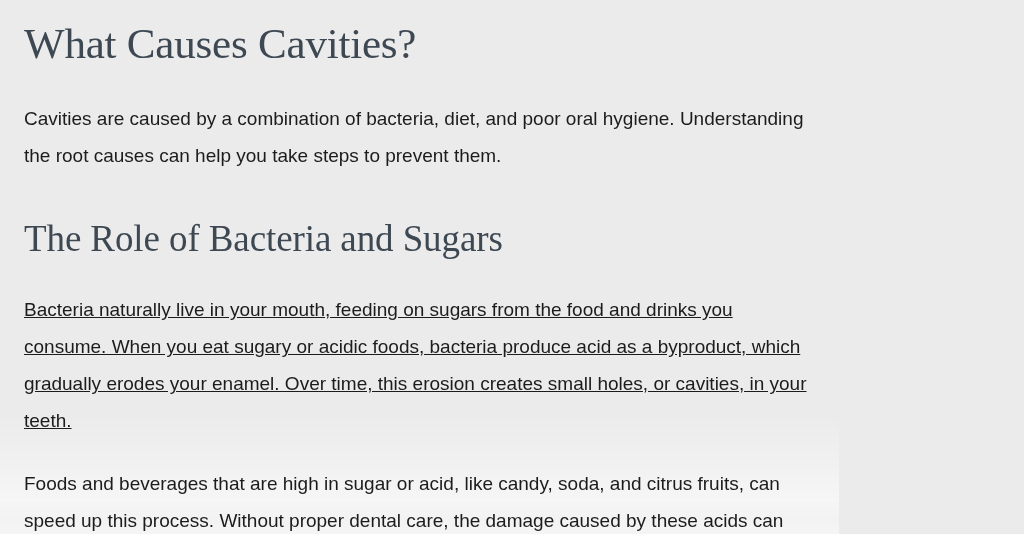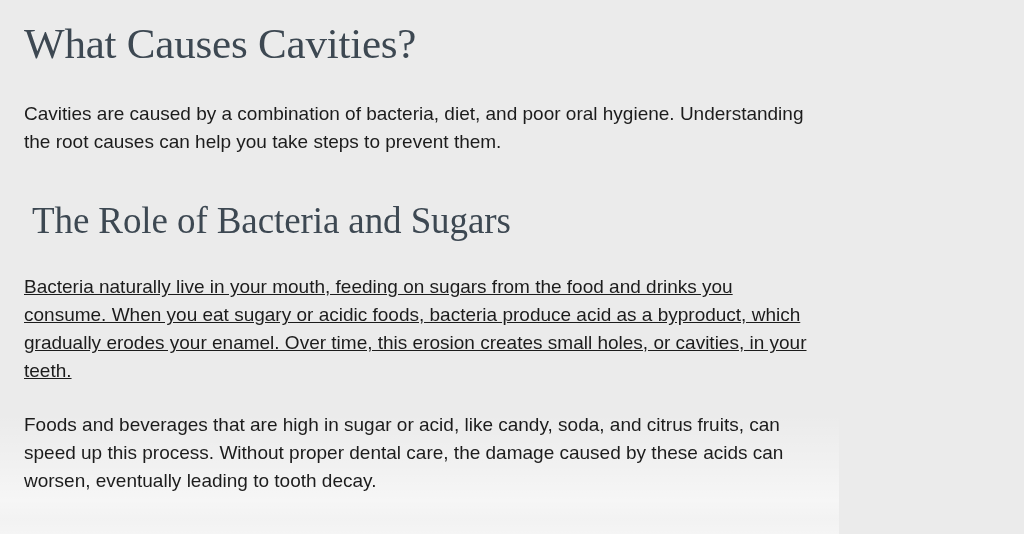--- a/index.html
+++ b/index.html
@@ -63,31 +63,30 @@
     font-size: 37px;
     line-height: 1.14;
     font-weight: 400;
     color: #3d4852;
     margin: 0;
     letter-spacing: -0.1px;
   }
 
   h2.section-title.first-section {
     padding-top: 44px;
-    margin-left: 8px;
   }
 
   h2.section-title.second-section {
     padding-top: 46px;
   }
 
   p.body-text {
     font-family: "Liberation Sans", "DejaVu Sans", sans-serif;
     font-size: 19px;
-    line-height: 28px;
+    line-height: 37px;
     font-weight: 400;
     color: #1c1c1c;
     margin: 0;
     max-width: 980px;
   }
 
   p.intro-paragraph {
     padding-top: 32px;
   }
 

